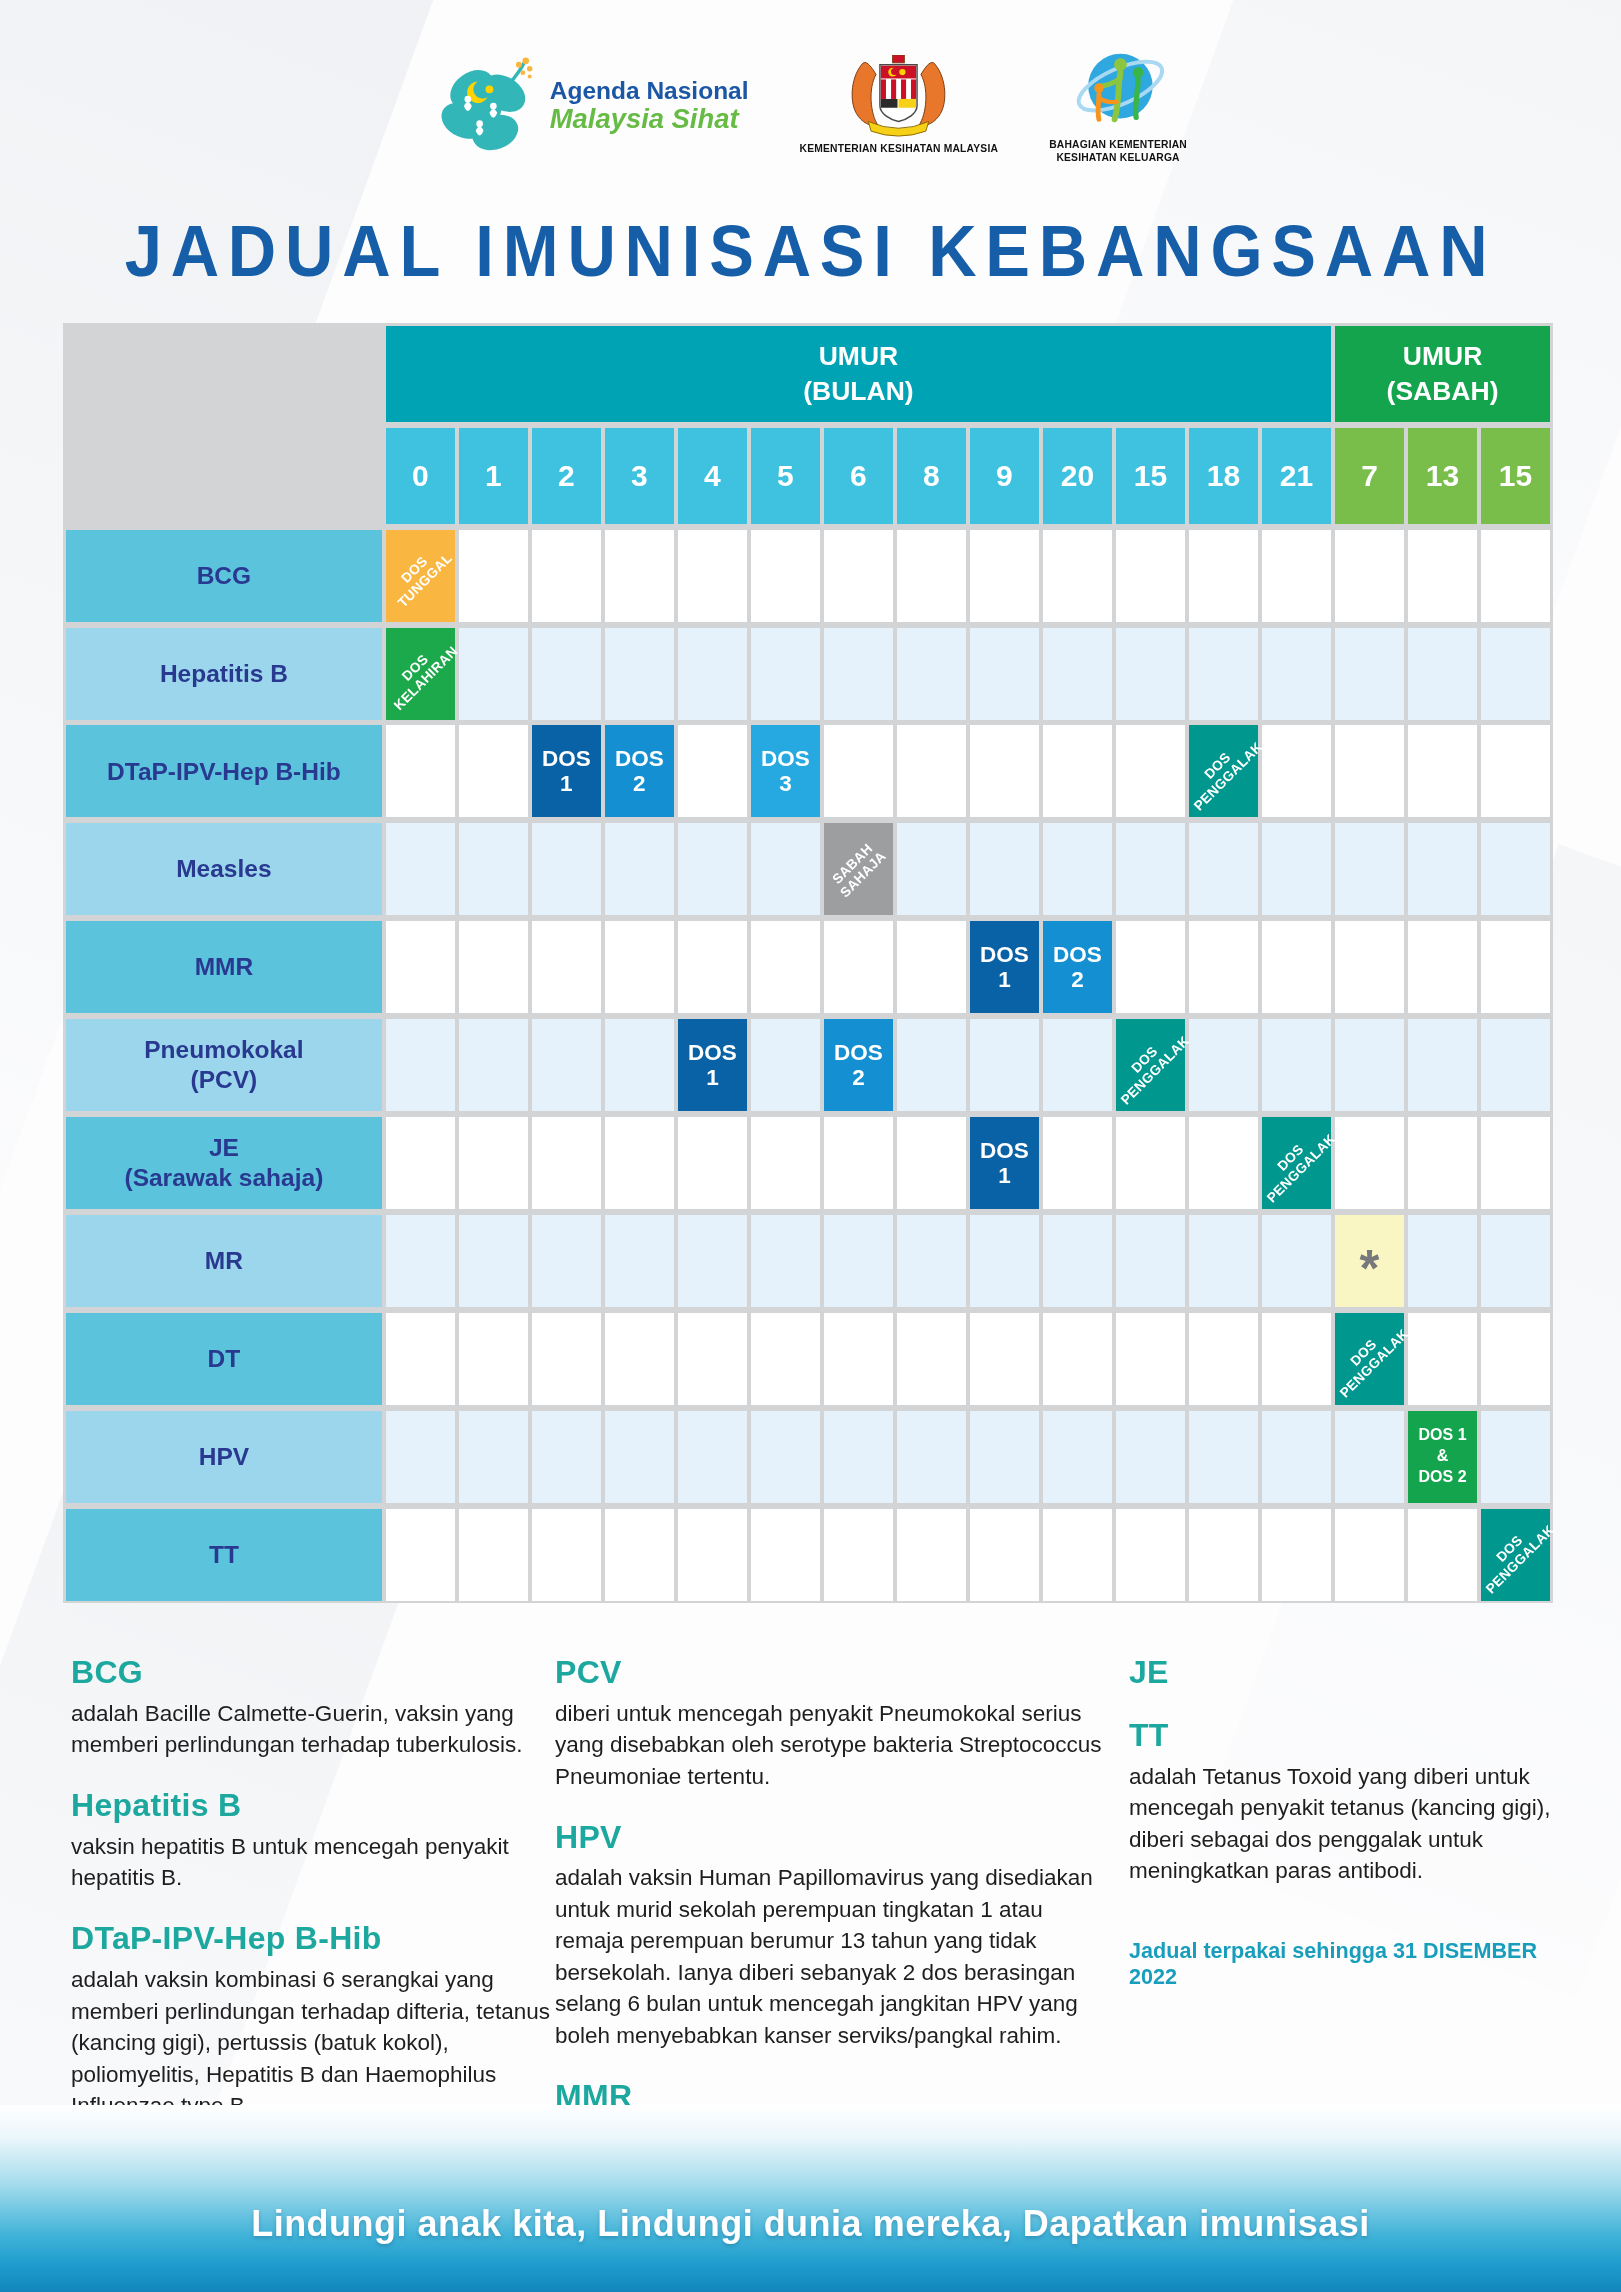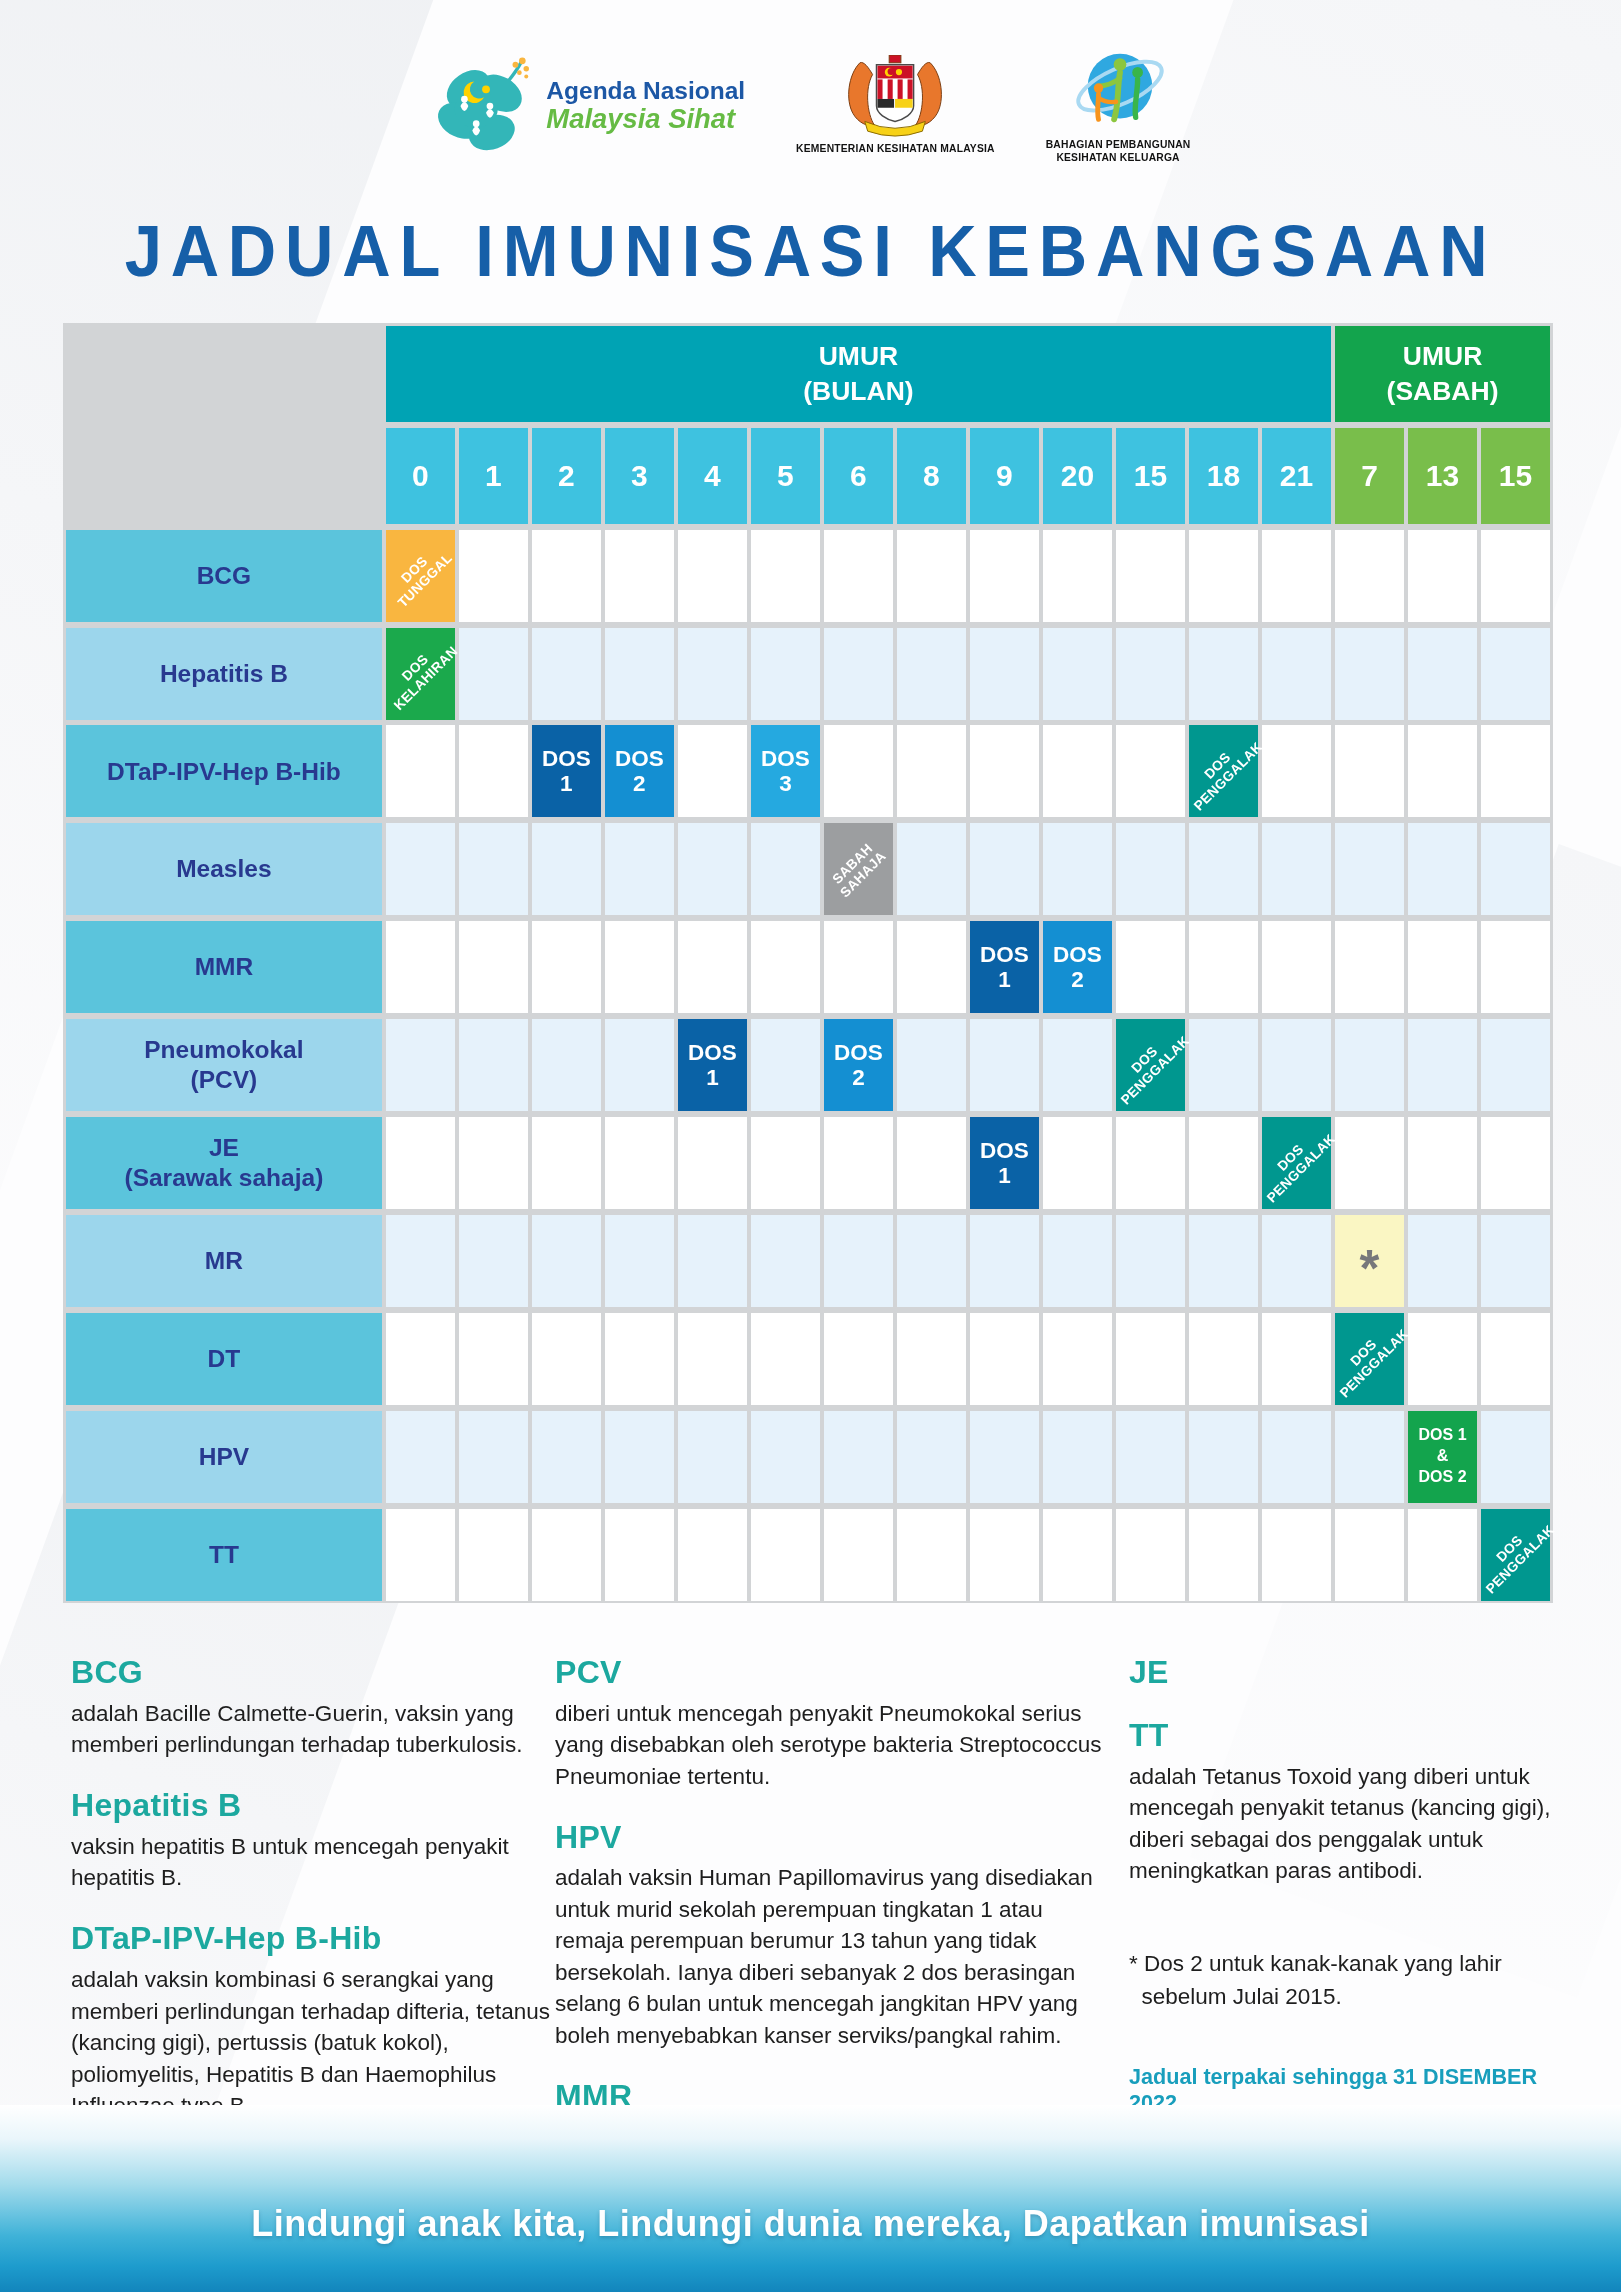--- a/index.html
+++ b/index.html
@@ -166,21 +166,21 @@
         <circle cx="52" cy="18" r="6.5" fill="#8CC63F"></circle>
         <path d="M52,26 C49,42 51,58 46,74" fill="none" stroke="#8CC63F" stroke-width="6" stroke-linecap="round"></path>
         <path d="M52,32 C44,38 38,40 30,40" fill="none" stroke="#8CC63F" stroke-width="5" stroke-linecap="round"></path>
         <circle cx="70" cy="26" r="5.5" fill="#39B54A"></circle>
         <path d="M70,33 C70,48 66,60 68,72" fill="none" stroke="#39B54A" stroke-width="5.5" stroke-linecap="round"></path>
         <circle cx="30" cy="42" r="4.8" fill="#F7941D"></circle>
         <path d="M30,48 C30,58 28,66 30,74" fill="none" stroke="#F7941D" stroke-width="5" stroke-linecap="round"></path>
         <path d="M30,52 C36,56 42,57 48,56" fill="none" stroke="#F7941D" stroke-width="4.5" stroke-linecap="round"></path>
       </svg>
       <div class="logo-caption">
-        <div>BAHAGIAN PEMBANGUNAN</div>
+        <div>BAHAGIAN KEMENTERIAN</div>
         <div>KESIHATAN KELUARGA</div>
       </div>
     </div>
   </div>
 
   <div class="page-title">JADUAL IMUNISASI KEBANGSAAN</div>
 
   <div id="schedule-grid">
     <div class="cell band-header month-header" style="grid-area:1/2/2/15;">
       <span>UMUR</span>
@@ -544,22 +544,20 @@
   <div class="desc-col" id="desc-col3">
     <div class="desc-blocks">
         <div class="desc-block">
           <div class="desc-heading">JE</div>
         </div>
         <div class="desc-block">
           <div class="desc-heading">TT</div>
           <div class="desc-body">adalah Tetanus Toxoid yang diberi untuk mencegah penyakit tetanus (kancing gigi), diberi sebagai dos penggalak untuk meningkatkan paras antibodi.</div>
         </div>
       </div>
-    <div class="footnote">* Dos 2 untuk kanak-kanak yang lahir
-  sebelum Julai 2015.</div>
     <div class="validity">Jadual terpakai sehingga 31 DISEMBER 2022</div>
   </div>
 
   <div class="banner">
     <div class="banner-text">Lindungi anak kita, Lindungi dunia mereka, Dapatkan imunisasi</div>
   </div>
 
 </div>
 
 

